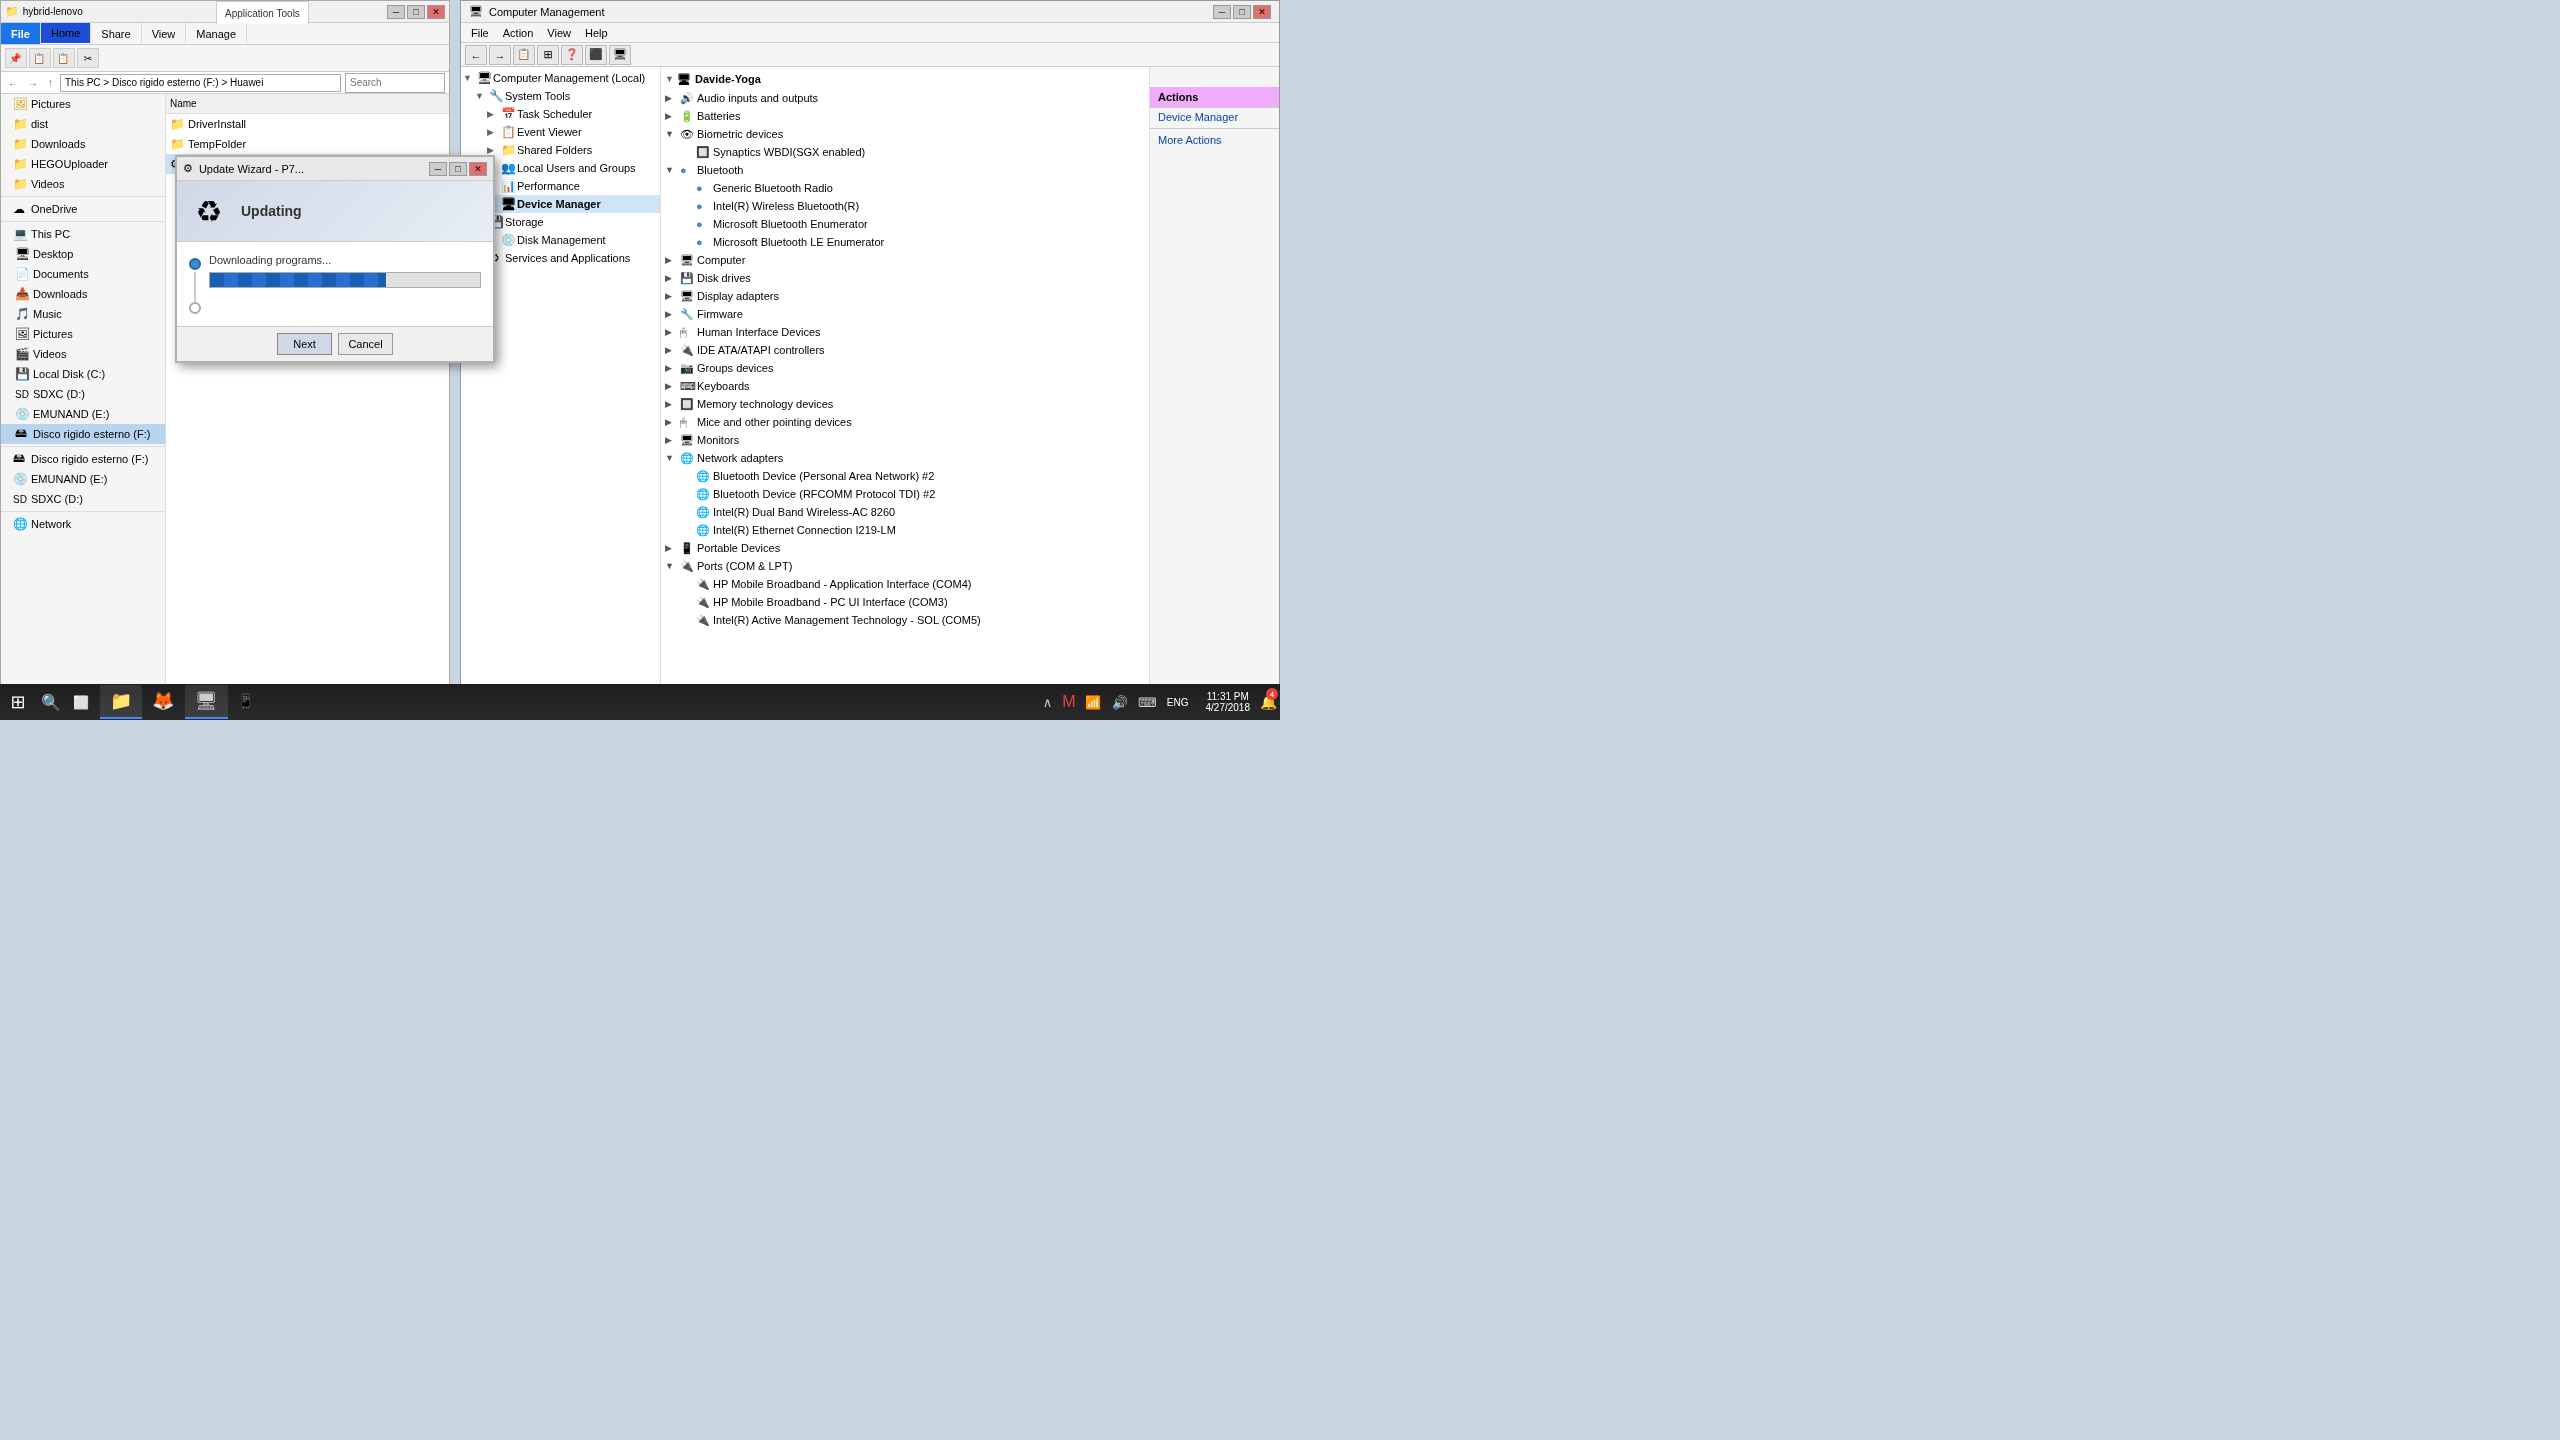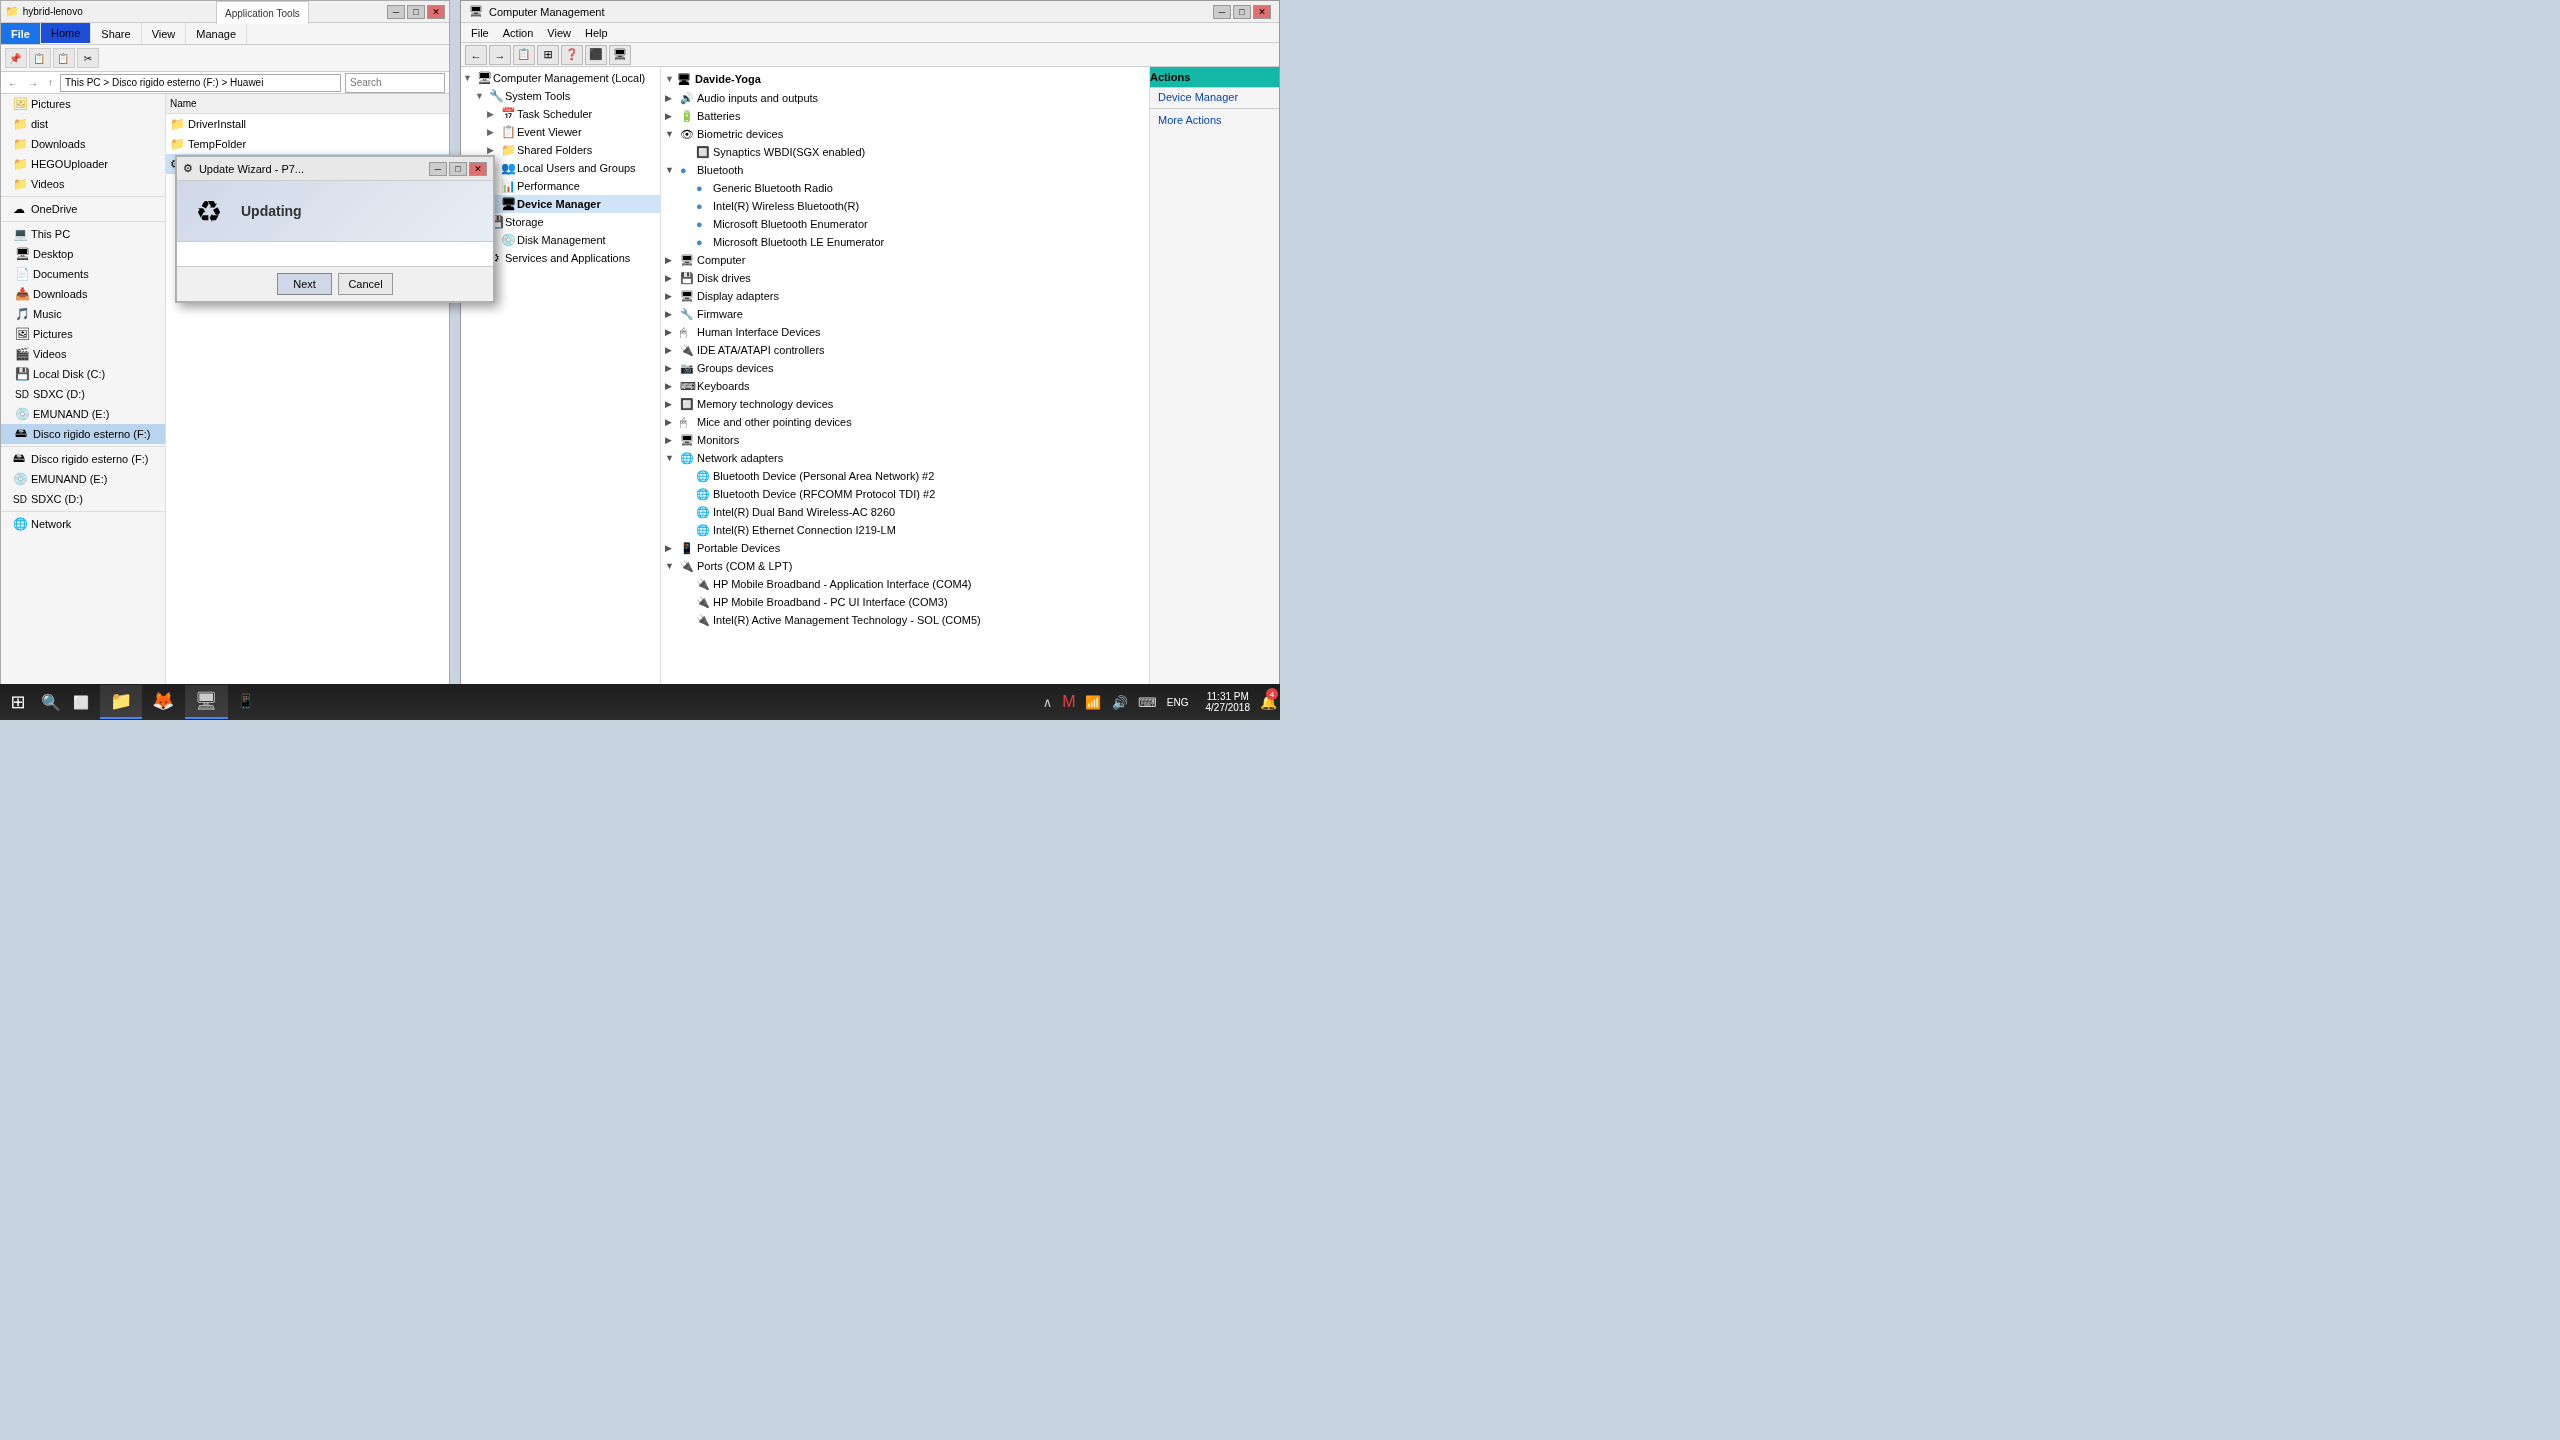--- a/index.html
+++ b/index.html
@@ -341,25 +341,26 @@
 
     
     .cm-actions {
       width: 130px;
       border-left: 1px solid #ddd;
       background: #f5f5f5;
       font-size: 11px;
       overflow-y: auto;
     }
     .actions-header {
-      background: #14b8a6;
-      padding: 4px 0;
+      background: #f0abfc;
+      padding: 4px 8px;
       font-weight: bold;
       font-size: 11px;
       border-bottom: 1px solid #ccc;
+      margin-top: 20px;
     }
     .action-item {
       padding: 3px 8px;
       cursor: pointer;
       color: #0645ad;
       font-size: 11px;
     }
     .action-divider {
       height: 1px;
       background: #ccc;
@@ -1007,20 +1008,33 @@
   </div>
 
   <div class="uw-header">
     <div class="uw-icon-area">
       <span style="font-size:30px;">♻</span>
     </div>
     <div class="uw-title-text">Updating</div>
   </div>
 
   <div class="uw-body">
+    <div style="display:flex; align-items:flex-start; gap:8px;">
+      <div style="display:flex; flex-direction:column; align-items:center; padding-top:4px;">
+        <div style="width:12px; height:12px; border-radius:50%; background:#4488cc; border:2px solid #2266aa; margin-bottom:2px;"></div>
+        <div style="width:2px; height:30px; background:#ccc;"></div>
+        <div style="width:12px; height:12px; border-radius:50%; background:#fff; border:2px solid #aaa;"></div>
+      </div>
+      <div style="flex:1;">
+        <div class="uw-progress-label">Downloading programs...</div>
+        <div class="uw-progress-bar">
+          <div class="uw-progress-fill" style="width:65%;"></div>
+        </div>
+      </div>
+    </div>
   </div>
 
   <div class="uw-footer">
     <button class="uw-btn primary">Next</button>
     <button class="uw-btn">Cancel</button>
   </div>
 </div>
 
 <div class="taskbar">
   <div class="taskbar-start">⊞</div>

